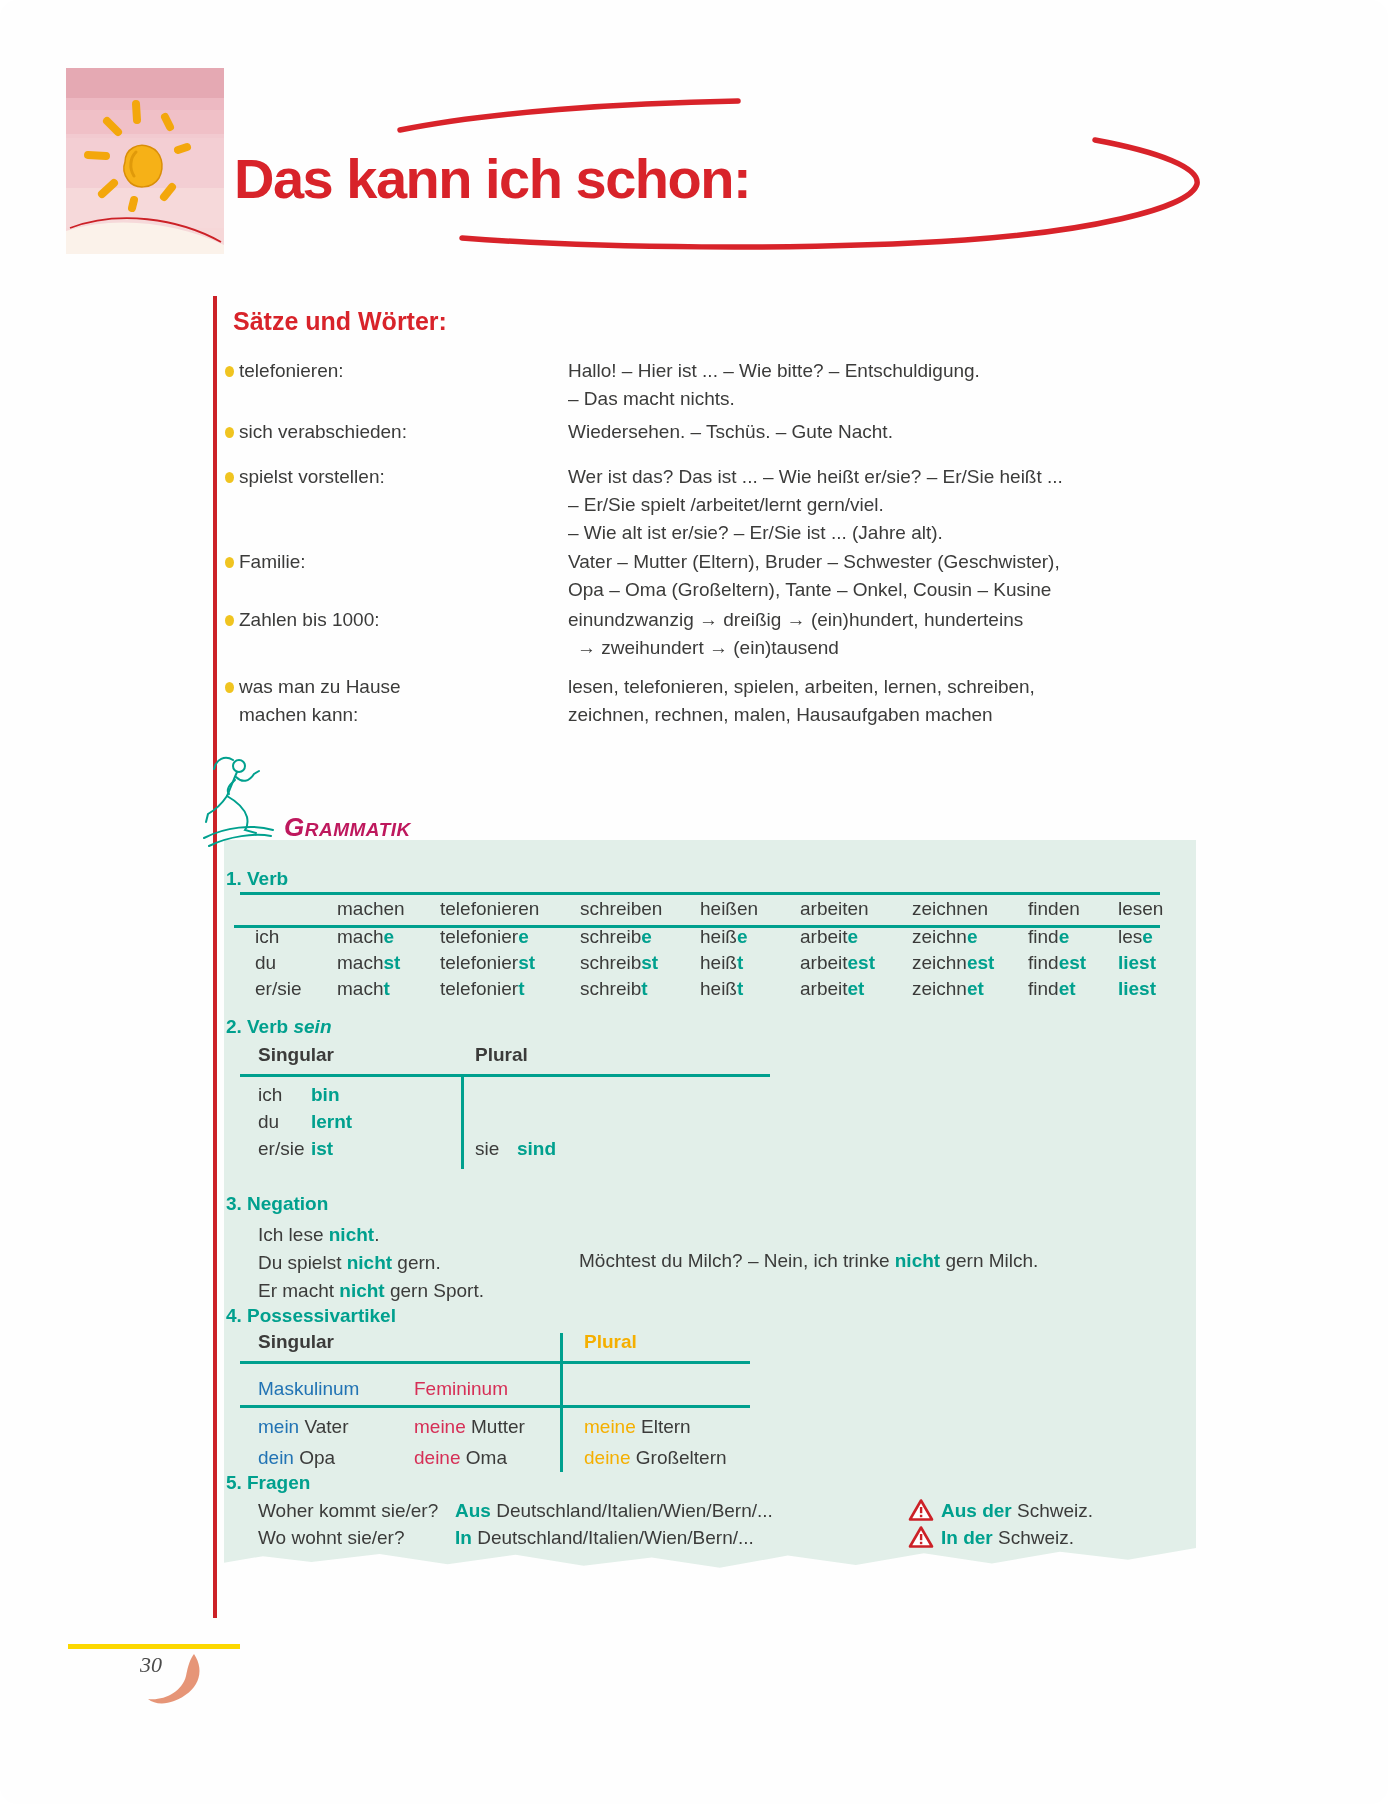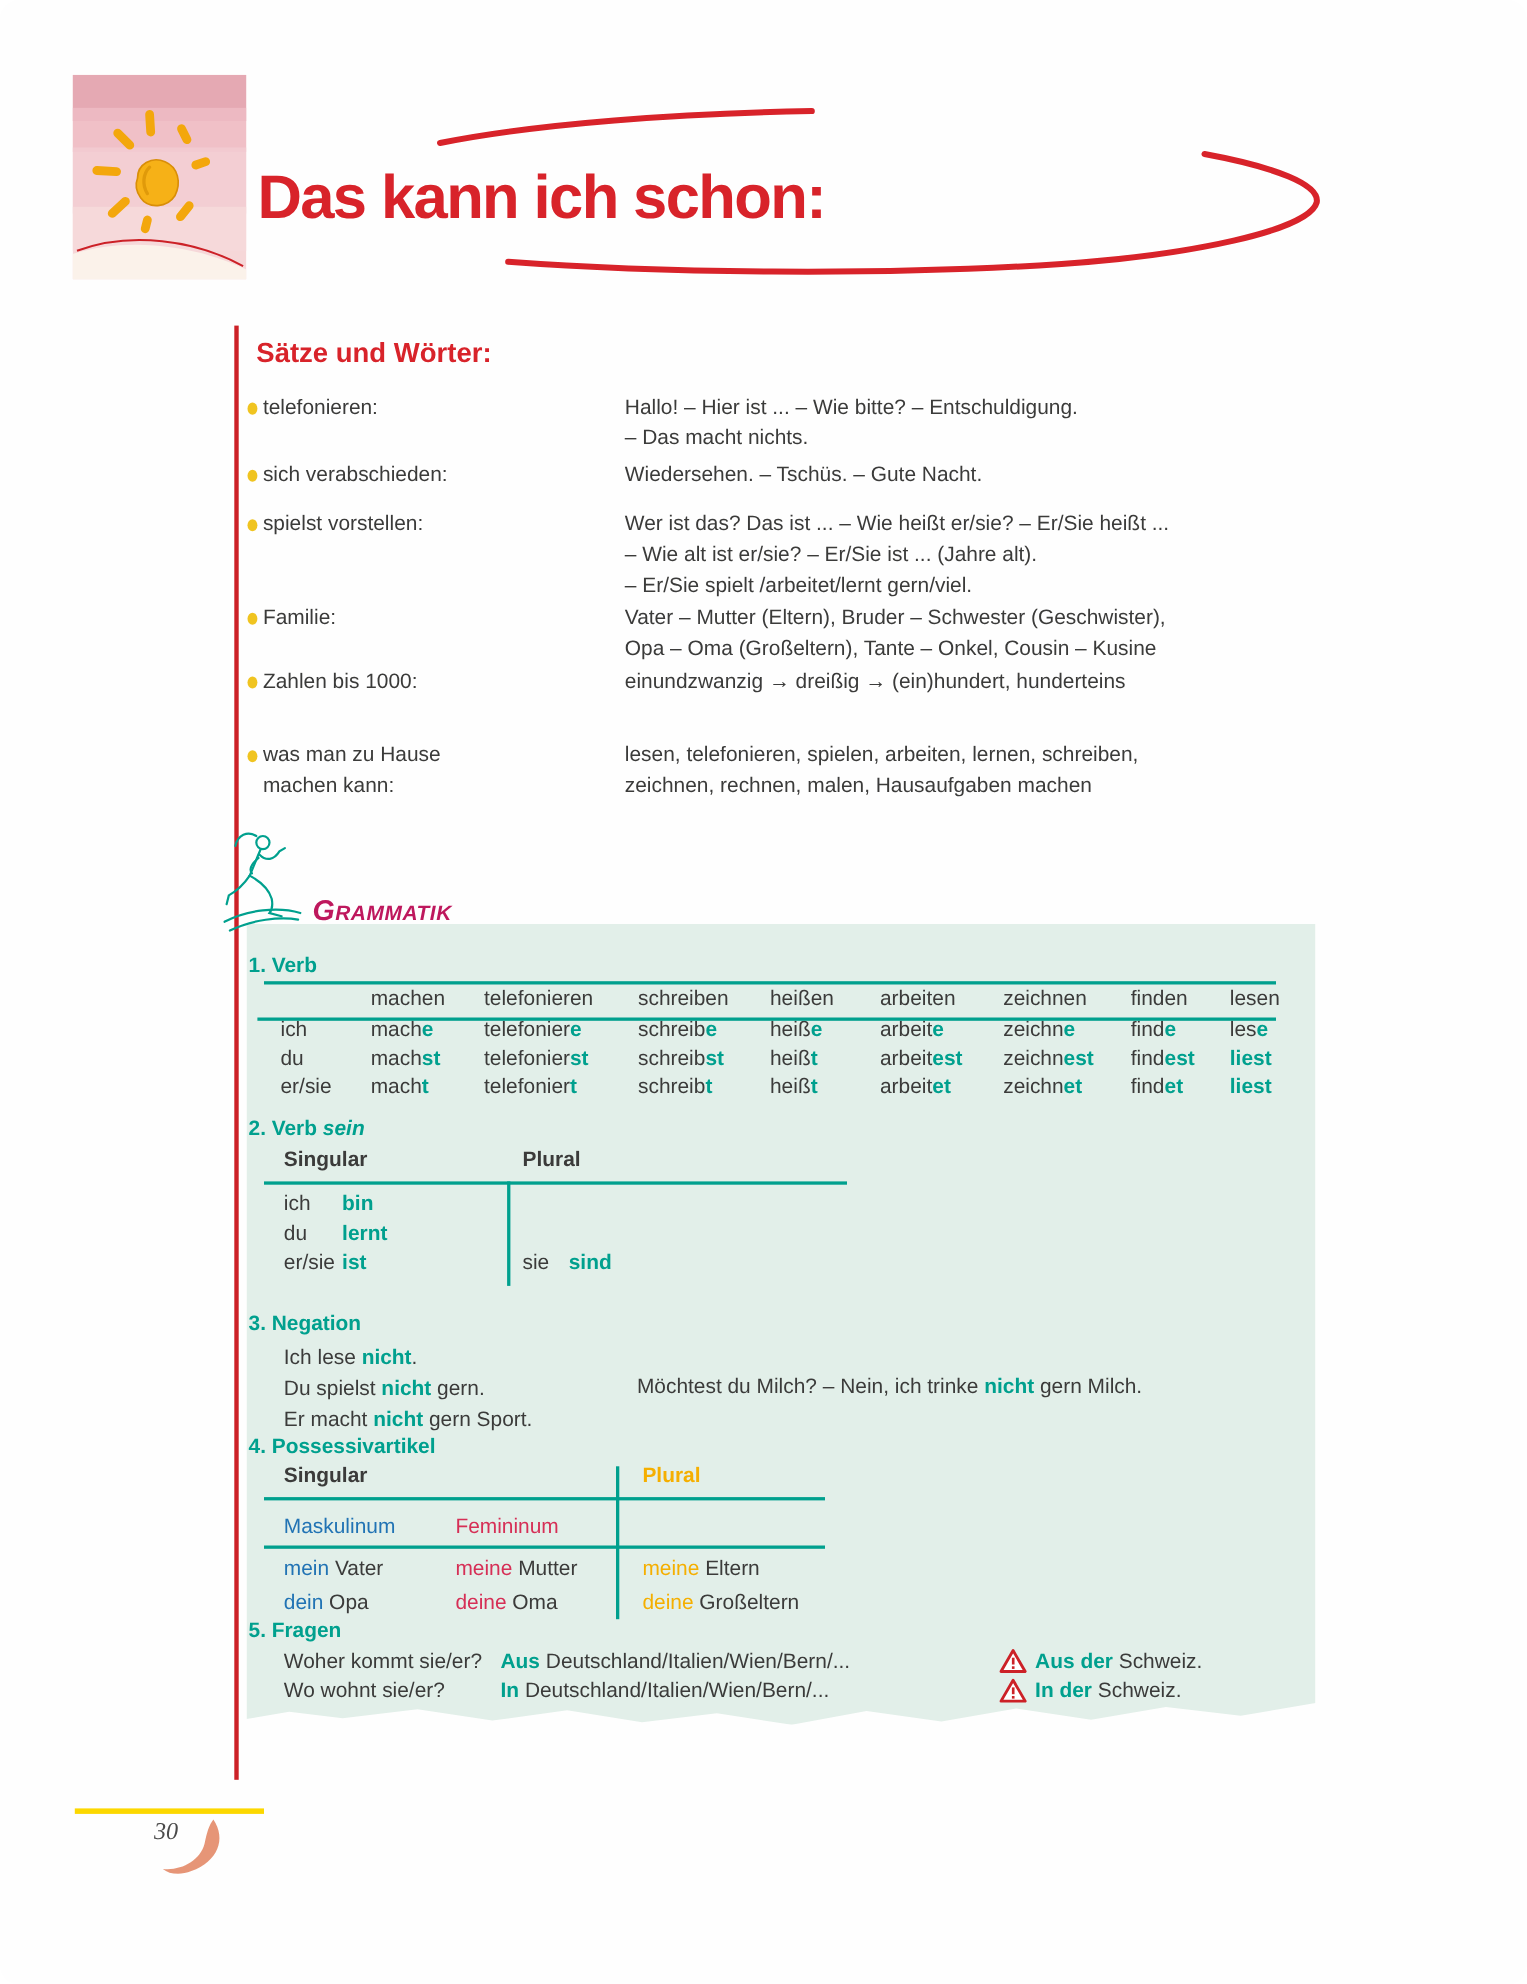--- a/index.html
+++ b/index.html
@@ -106,39 +106,40 @@
   <div class="item-content" style="top:418px;">
     <div>Wiedersehen. – Tschüs. – Gute Nacht.</div>
   </div>
 
   <span class="bullet" style="left:225px;top:472px;"></span>
   <div class="item-label" style="top:463px;">
     <div>spielst vorstellen:</div>
   </div>
   <div class="item-content" style="top:463px;">
     <div>Wer ist das? Das ist ... – Wie heißt er/sie? – Er/Sie heißt ...</div>
+    <div>– Er/Sie spielt /arbeitet/lernt gern/viel.</div>
     <div>– Wie alt ist er/sie? – Er/Sie ist ... (Jahre alt).</div>
-    <div>– Er/Sie spielt /arbeitet/lernt gern/viel.</div>
   </div>
 
   <span class="bullet" style="left:225px;top:557px;"></span>
   <div class="item-label" style="top:548px;">
     <div>Familie:</div>
   </div>
   <div class="item-content" style="top:548px;">
     <div>Vater – Mutter (Eltern), Bruder – Schwester (Geschwister),</div>
     <div>Opa – Oma (Großeltern), Tante – Onkel, Cousin – Kusine</div>
   </div>
 
   <span class="bullet" style="left:225px;top:615px;"></span>
   <div class="item-label" style="top:606px;">
     <div>Zahlen bis 1000:</div>
   </div>
   <div class="item-content" style="top:606px;">
     <div>einundzwanzig → dreißig → (ein)hundert, hunderteins</div>
+    <div style="padding-left:9px;">→ zweihundert → (ein)tausend</div>
   </div>
 
   <span class="bullet" style="left:225px;top:682px;"></span>
   <div class="item-label" style="top:673px;">
     <div>was man zu Hause</div>
     <div>machen kann:</div>
   </div>
   <div class="item-content" style="top:673px;">
     <div>lesen, telefonieren, spielen, arbeiten, lernen, schreiben,</div>
     <div>zeichnen, rechnen, malen, Hausaufgaben machen</div>

